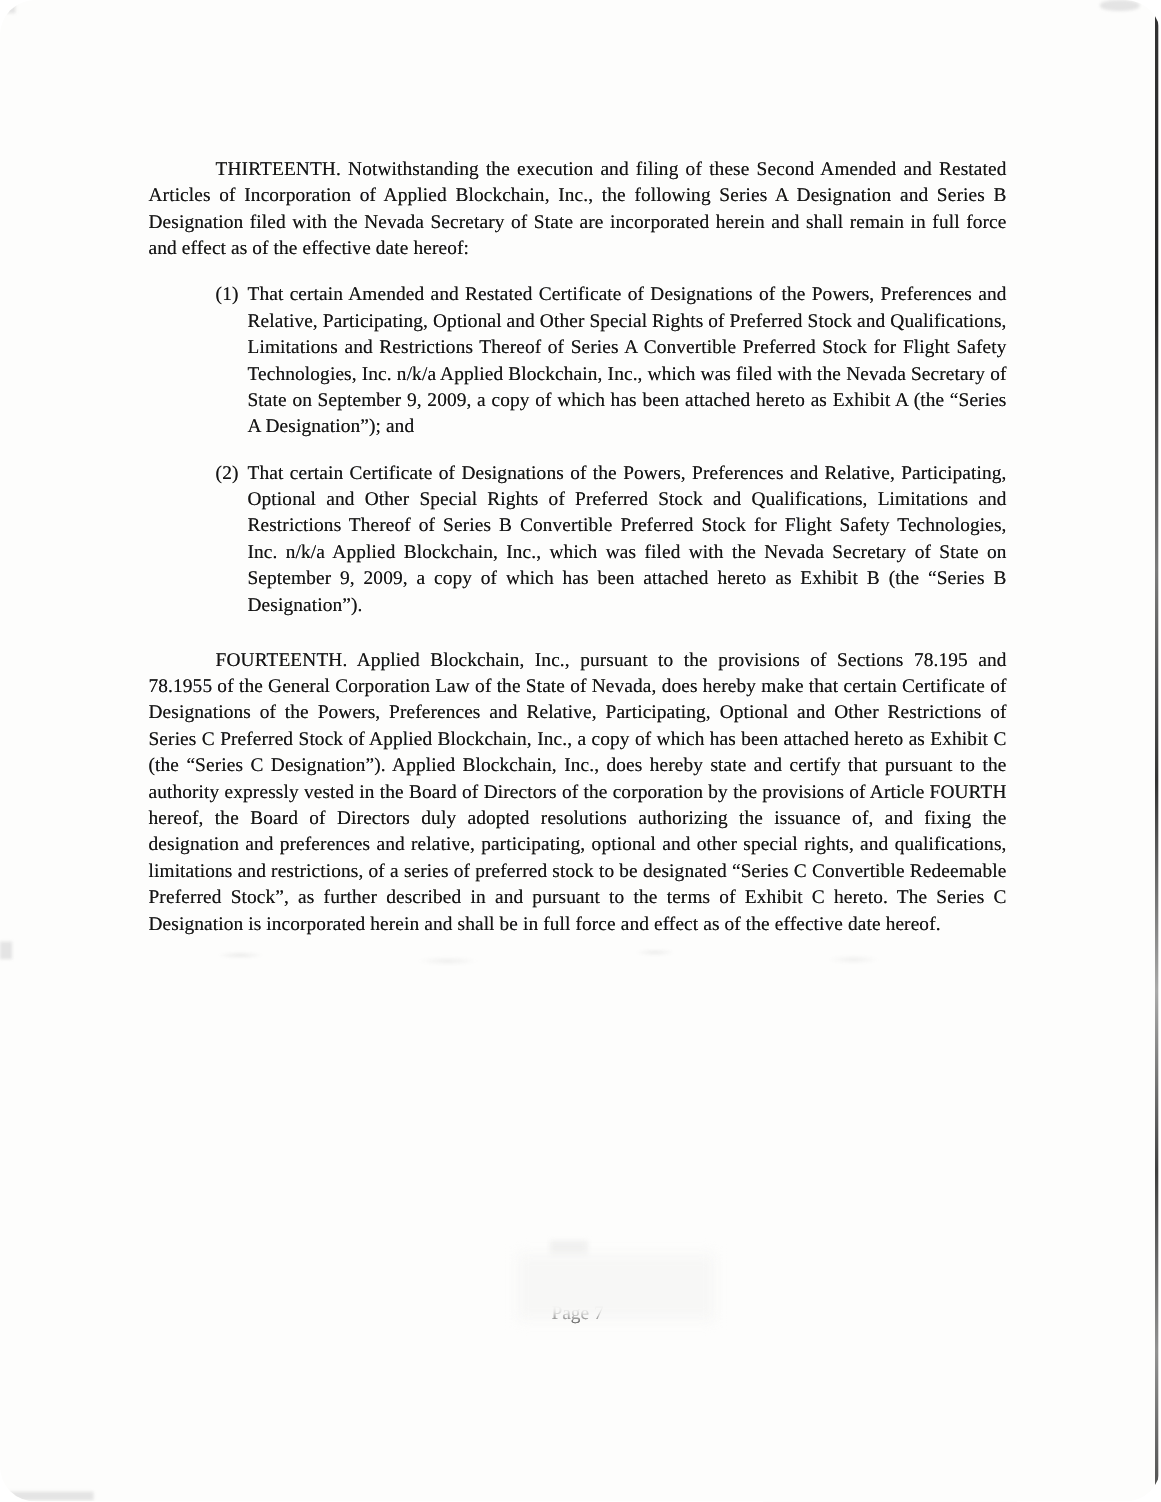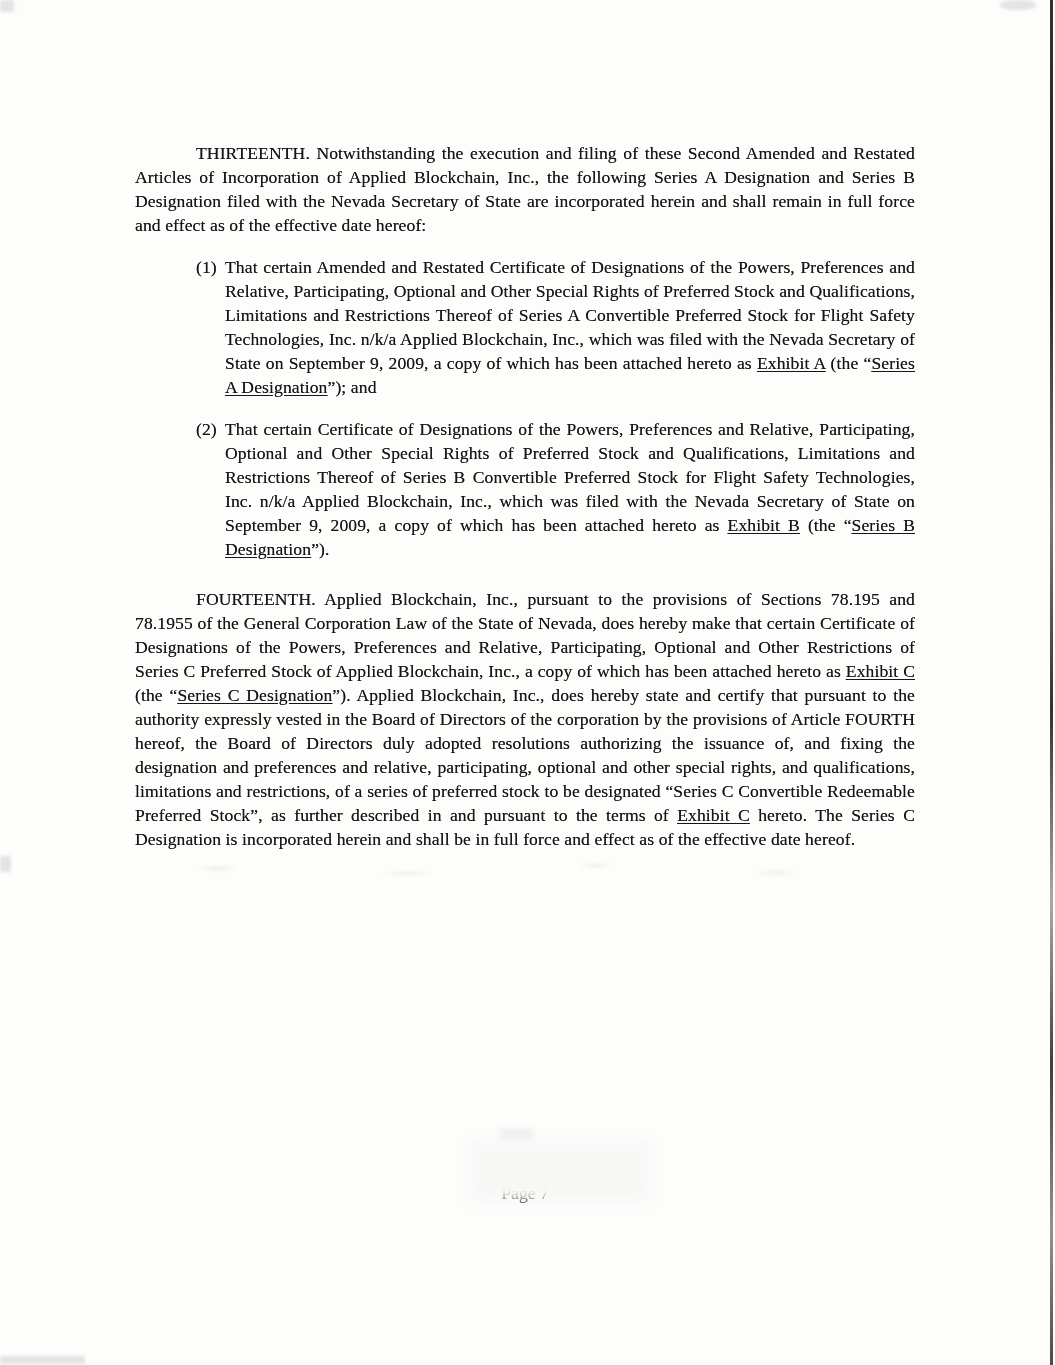--- a/index.html
+++ b/index.html
@@ -8,20 +8,21 @@
     background: #ffffff;
   }
   .page {
     position: relative;
     width: 1055px;
     height: 1365px;
     background: #fdfdfc;
     overflow: hidden;
     font-family: "Liberation Serif", "DejaVu Serif", serif;
     color: #151515;
+    border-radius: 32px;
   }
   
   .textblock {
     position: absolute;
     left: 135px;
     top: 141px;
     width: 780px;
     font-size: 17.6px;
     line-height: 24px;
     text-align: justify;
@@ -37,21 +38,20 @@
     padding-left: 90px;
     margin-top: 18px;
   }
   .list-marker {
     position: absolute;
     left: 61px;
     top: 0;
   }
   .list-text { text-align: justify; }
   .u {
-    text-decoration: underline;
     text-underline-offset: 2px;
   }
   .footer {
     position: absolute;
     left: 135px;
     top: 1183px;
     width: 780px;
     text-align: center;
     font-size: 17.6px;
     filter: blur(0.3px);

